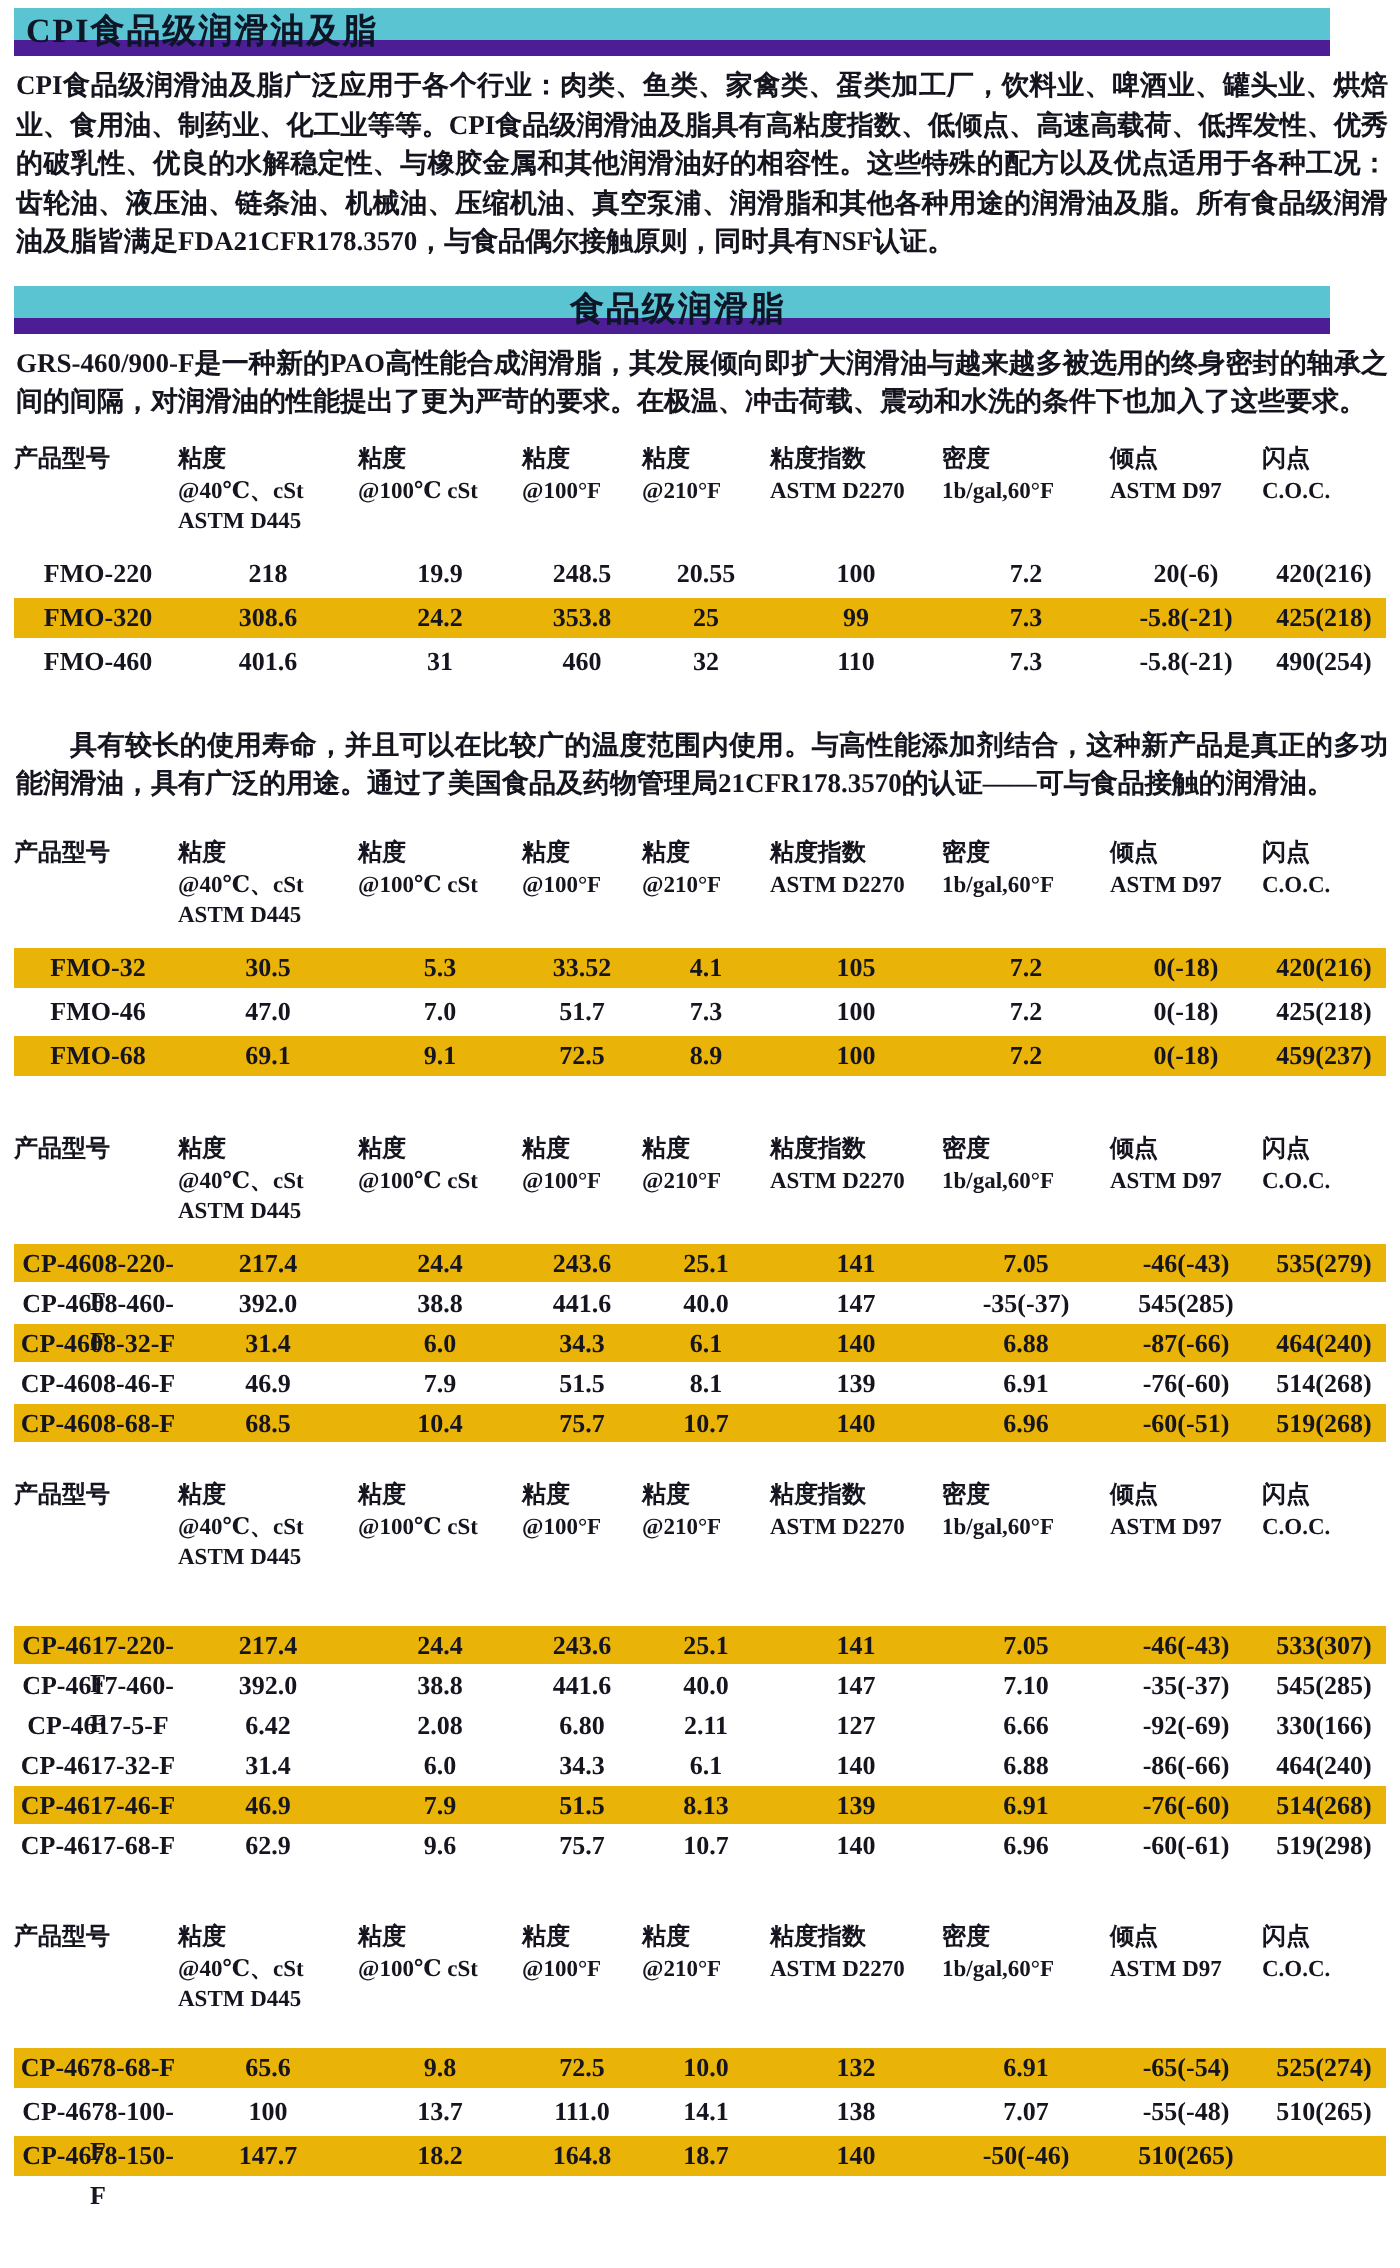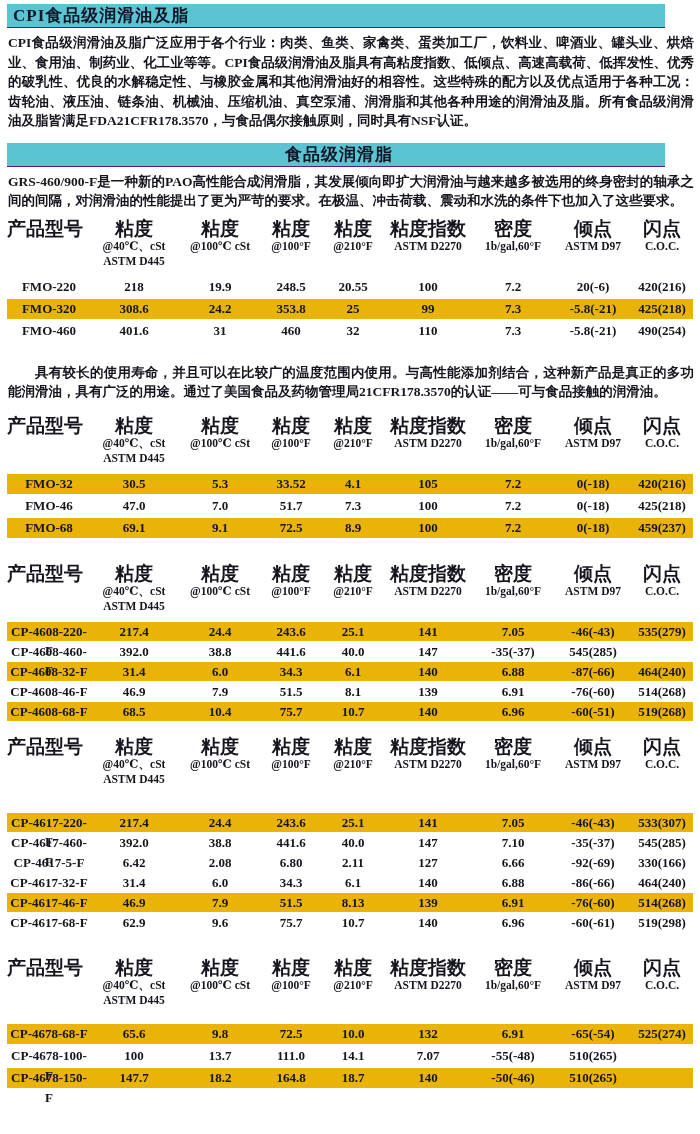--- a/index.html
+++ b/index.html
@@ -9,44 +9,44 @@
     background: #ffffff;
     font-family: "Liberation Serif", "DejaVu Serif", serif;
     font-weight: bold;
     color: #15151f;
   }
   .page { padding: 4px 7px 0 7px; }
 
   .section-bar {
     width: 658px; height: 24px;
     background: #5bc4d3;
-    border-bottom: 1px solid #4c1d95;
+    border-bottom: 8px solid #4c1d95;
     padding-left: 6px;
     font-size: 17px; line-height: 23px;
     letter-spacing: 1px;
     color: #0d1526;
   }
   .para {
     font-size: 13.5px; line-height: 19.5px;
     text-align: justify;
     margin: 5px 0 6px 1px;
     width: 686px;
   }
   .para.indent { text-indent: 2em; }
 
   .ptable { width: 686px; }
   .thead, .trow {
     display: grid;
     grid-template-columns: 82px 90px 82px 60px 64px 86px 84px 76px 62px;
     width: 686px;
   }
   .thead { margin-bottom: 8px; }
-  .hcell { text-align: center; }
+  .hcell { text-align: left; }
   .hcell.first { text-align: left; }
-  .hmain { font-size: 19px; line-height: 20px; }
+  .hmain { font-size: 12px; line-height: 20px; }
   .hsub  { font-size: 11.5px; line-height: 15px; }
   .trow { height: 20px; line-height: 20px; margin-bottom: 2px; }
   .trow.hl { background: #eab308; }
   .cell { font-size: 13px; text-align: center; }
   .cell.model { text-align: center; padding-left: 2px; }
 
   
   #t0 { margin-top: 8px; }
   #t1 { margin-top: 14px; }
   #t2 { margin-top: 26px; }
@@ -485,20 +485,21 @@
           <div class="cell">6.91</div>
           <div class="cell">-65(-54)</div>
           <div class="cell">525(274)</div>
         </div>
         <div class="trow">
           <div class="cell model">CP-4678-100-F</div>
           <div class="cell">100</div>
           <div class="cell">13.7</div>
           <div class="cell">111.0</div>
           <div class="cell">14.1</div>
+          <div class="cell">138</div>
           <div class="cell">7.07</div>
           <div class="cell">-55(-48)</div>
           <div class="cell">510(265)</div>
         </div>
         <div class="trow hl">
           <div class="cell model">CP-4678-150-F</div>
           <div class="cell">147.7</div>
           <div class="cell">18.2</div>
           <div class="cell">164.8</div>
           <div class="cell">18.7</div>

